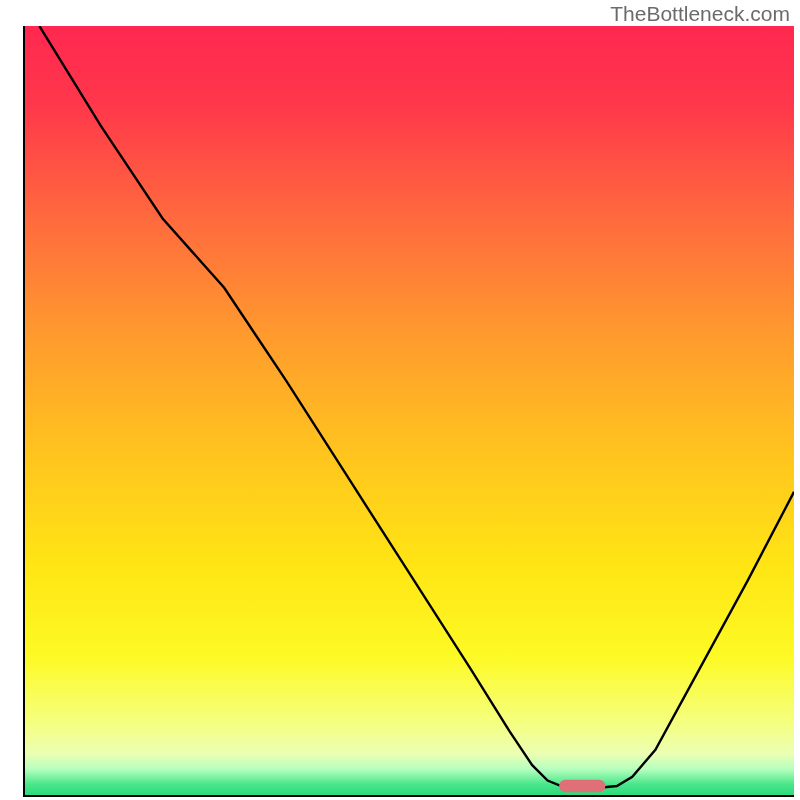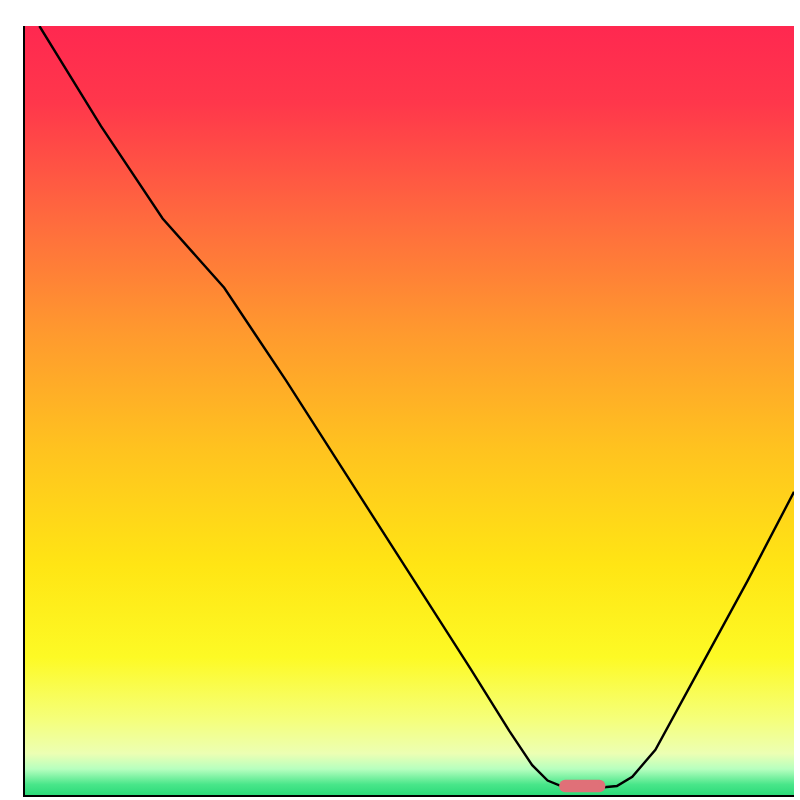--- a/index.html
+++ b/index.html
@@ -26,20 +26,21 @@
     z-index: 10;
   }
   svg {
     display: block;
   }
 </style>
 </head>
 <body>
 <div class="container">
 
+<div class="watermark">TheBottleneck.com</div>
 
 <svg id="chart-svg" width="800" height="800">
   <defs>
     <linearGradient id="bg-grad" x1="0" y1="0" x2="0" y2="1">
           <stop offset="0%" stop-color="#ff2850"></stop>
           <stop offset="10%" stop-color="#ff374b"></stop>
           <stop offset="25%" stop-color="#ff6a3e"></stop>
           <stop offset="40%" stop-color="#ff9a2e"></stop>
           <stop offset="55.00000000000001%" stop-color="#ffc31f"></stop>
           <stop offset="70%" stop-color="#ffe514"></stop>

